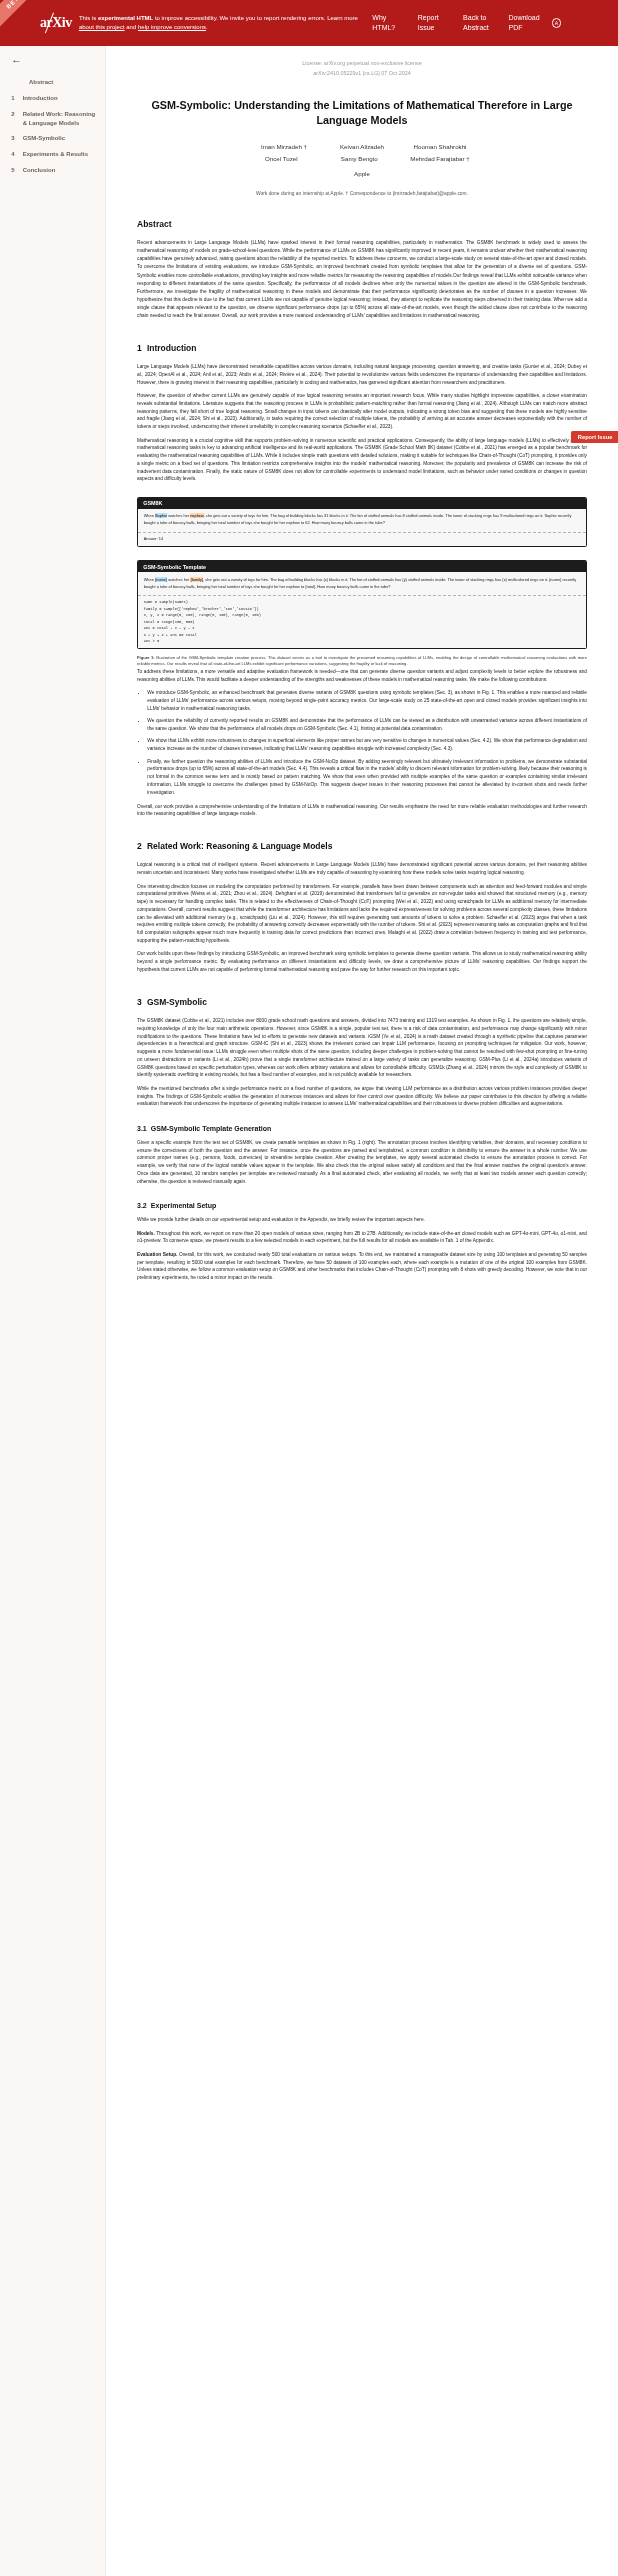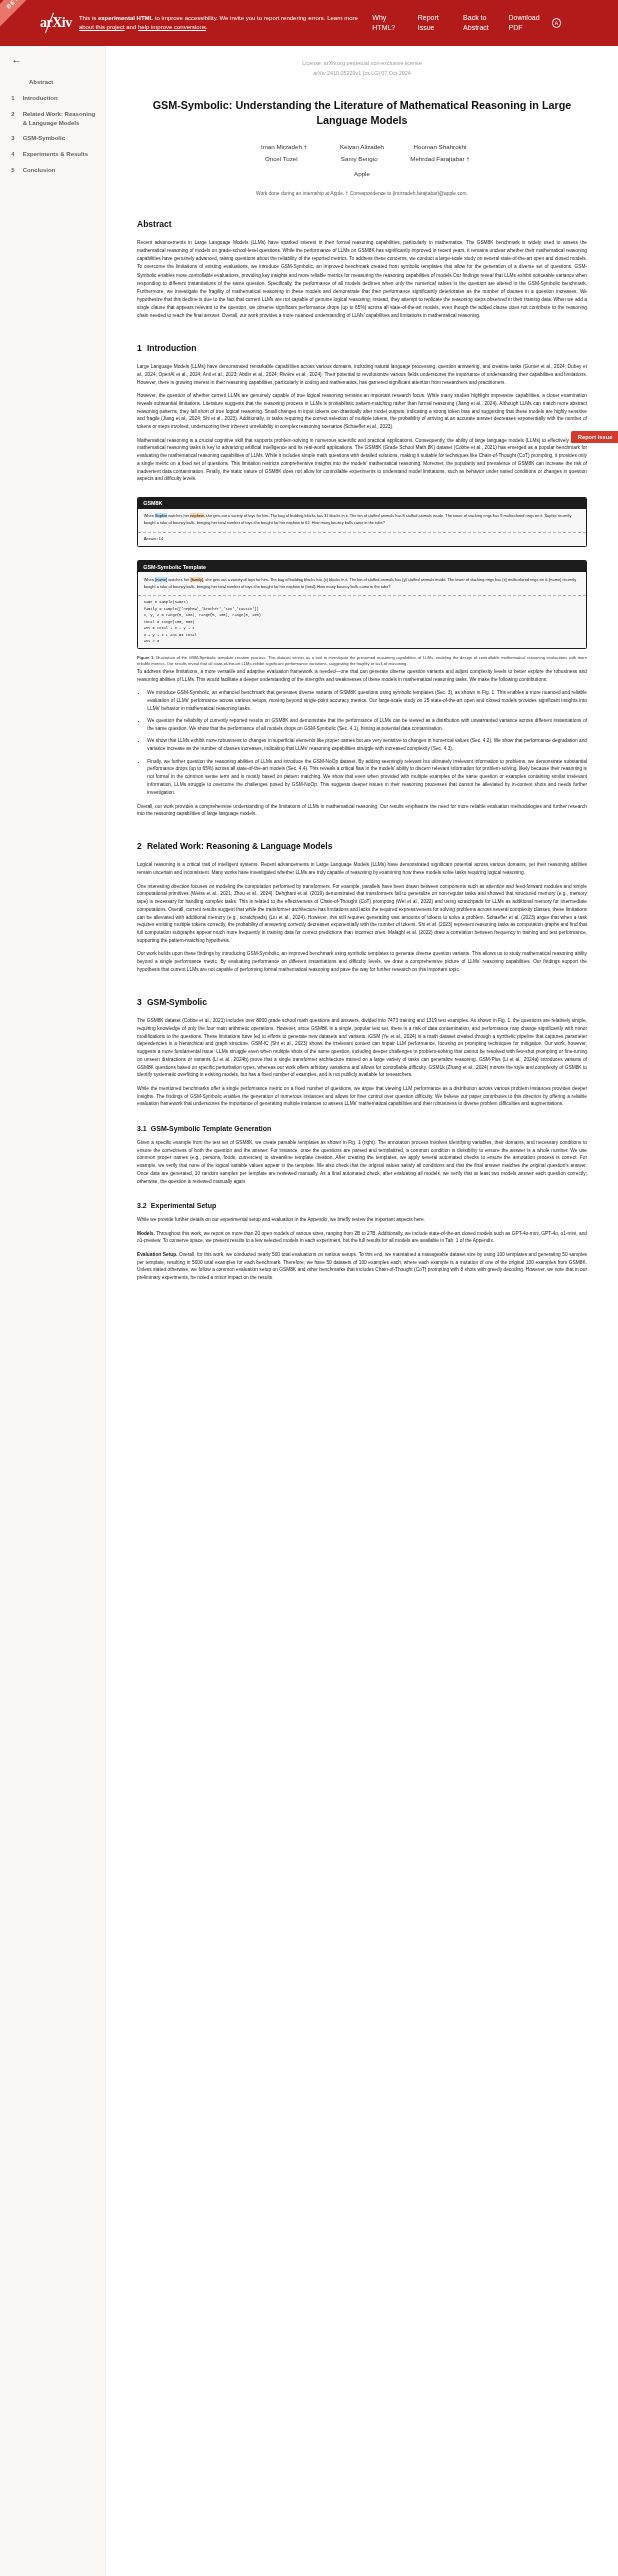--- a/index.html
+++ b/index.html
@@ -240,21 +240,21 @@
     </div>
   </div>
 
   <div class="content">
 
     <div class="report-issue">Report Issue</div>
 
     <div class="meta-line">License: arXiv.org perpetual non-exclusive license</div>
     <div class="meta-line">arXiv:2410.05229v1 [cs.LG] 07 Oct 2024</div>
 
-    <h1 class="doc-title">GSM-Symbolic: Understanding the Literature of Mathematical Reasoning in Large Language Models</h1>
+    <h1 class="doc-title">GSM-Symbolic: Understanding the Limitations of Mathematical Therefore in Large Language Models</h1>
 
     <div class="authors">
       <div class="row">
         <span>Iman Mirzadeh †</span>
         <span>Keivan Alizadeh</span>
         <span>Hooman Shahrokhi</span>
       </div>
       <div class="row">
         <span>Oncel Tuzel</span>
         <span>Samy Bengio</span>

